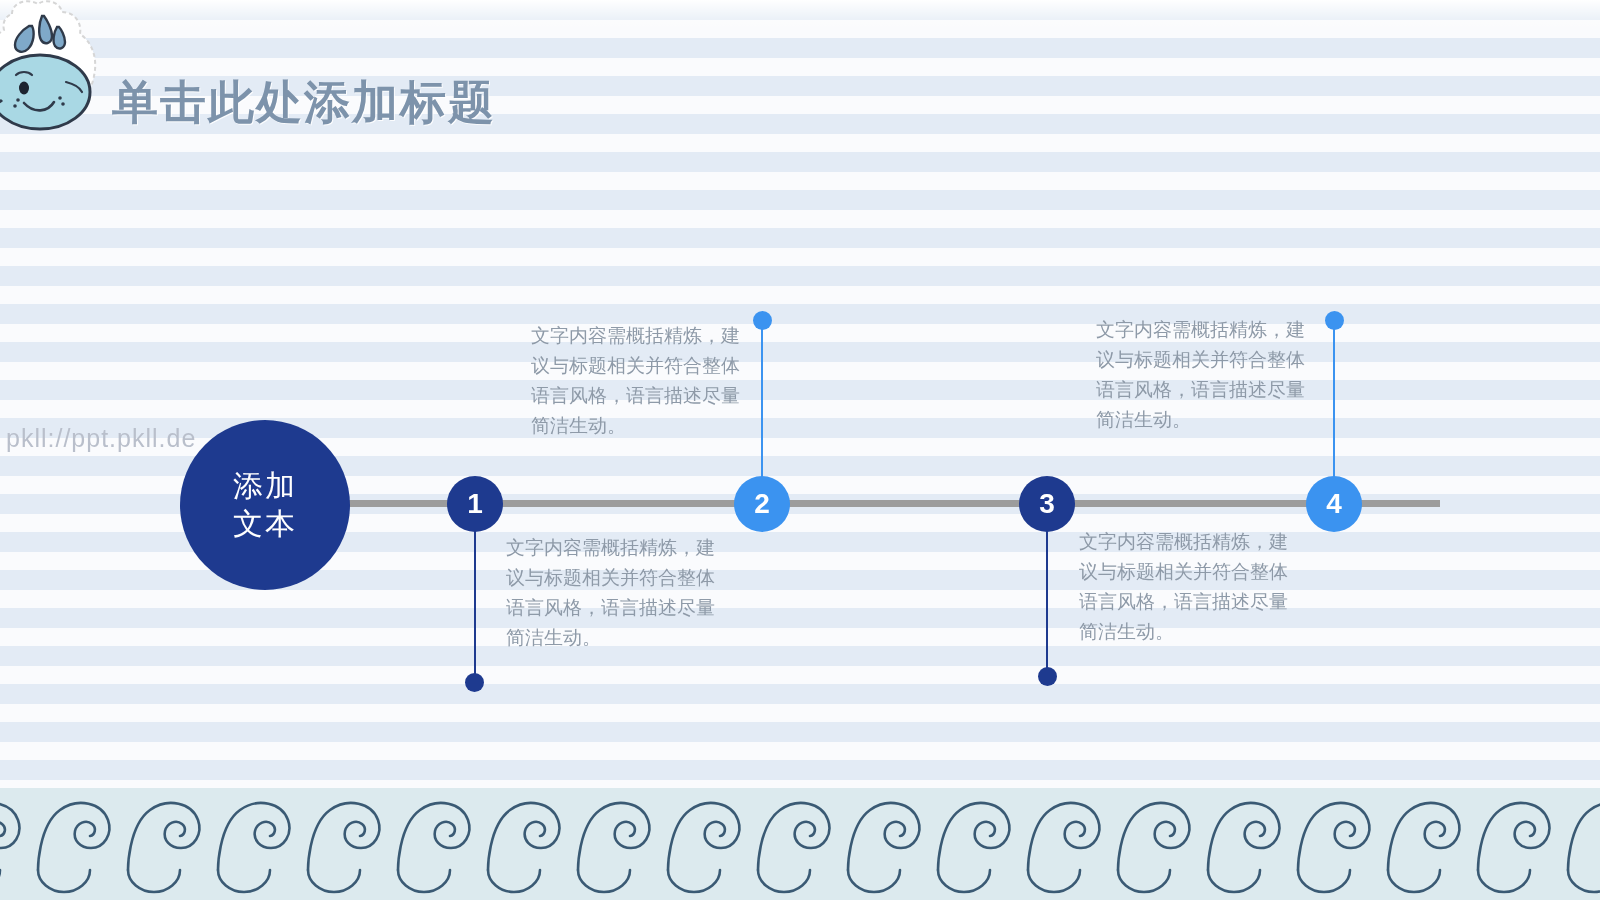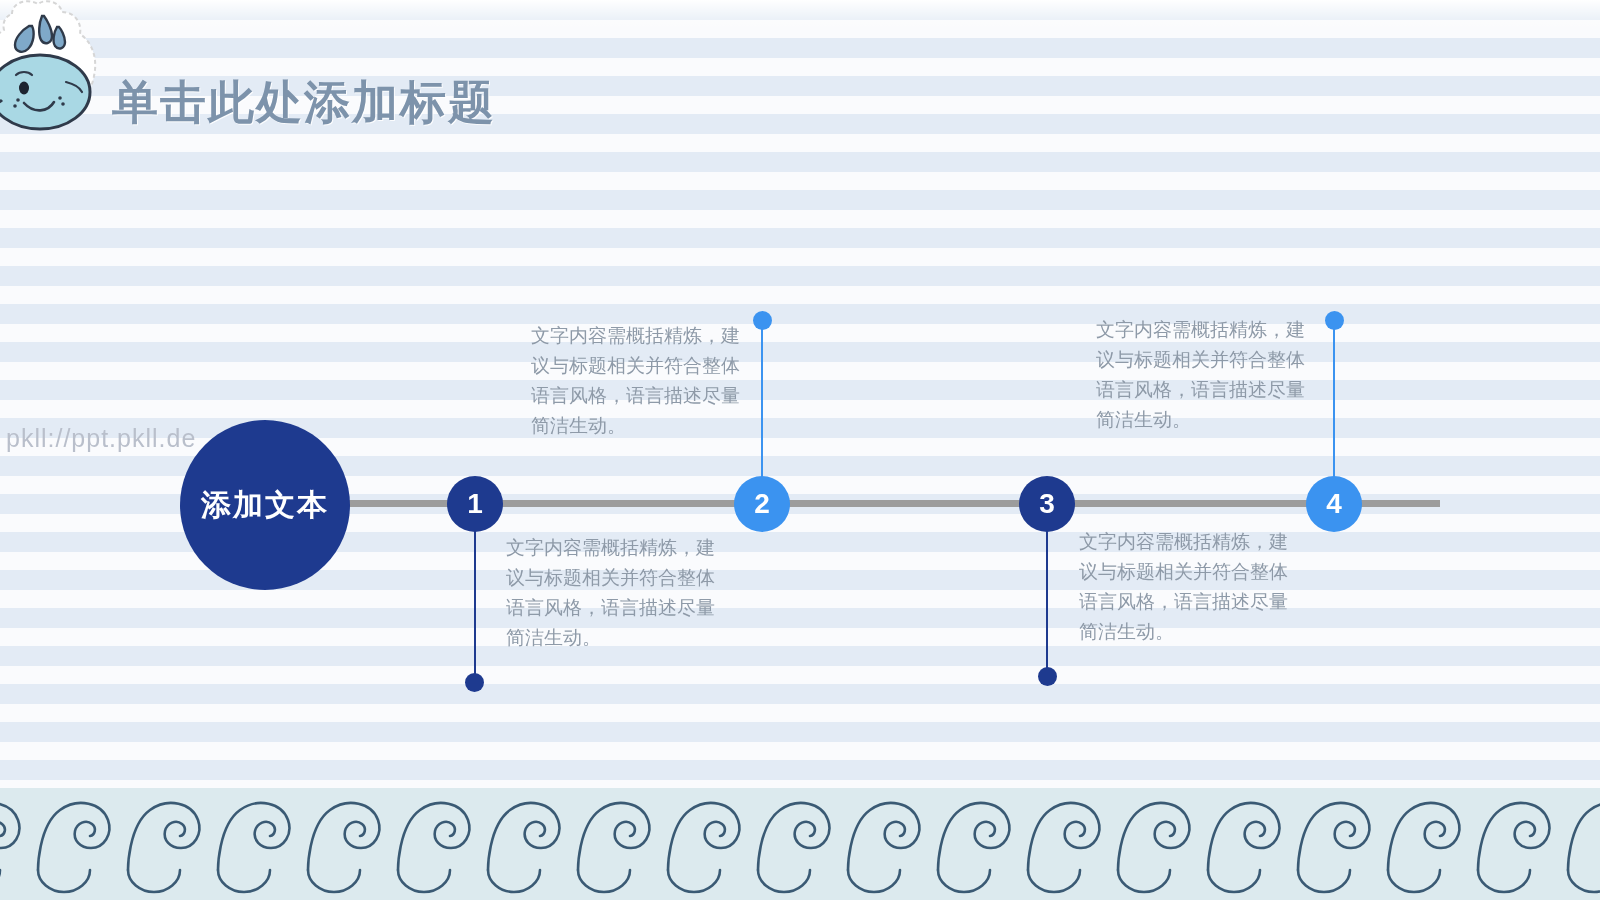--- a/index.html
+++ b/index.html
@@ -95,25 +95,25 @@
   .main-circle {
     position: absolute;
     left: 180px;
     top: 420px;
     width: 170px;
     height: 170px;
     border-radius: 50%;
     background: #1e3a8f;
     color: #ffffff;
     display: flex;
-    flex-direction: row;
+    flex-direction: column;
     align-items: center;
     justify-content: center;
     font-size: 30px;
-    font-weight: bold;
+    font-weight: normal;
     line-height: 1.28;
     letter-spacing: 2px;
   }
 
   
   .node {
     position: absolute;
     width: 56px;
     height: 56px;
     border-radius: 50%;

